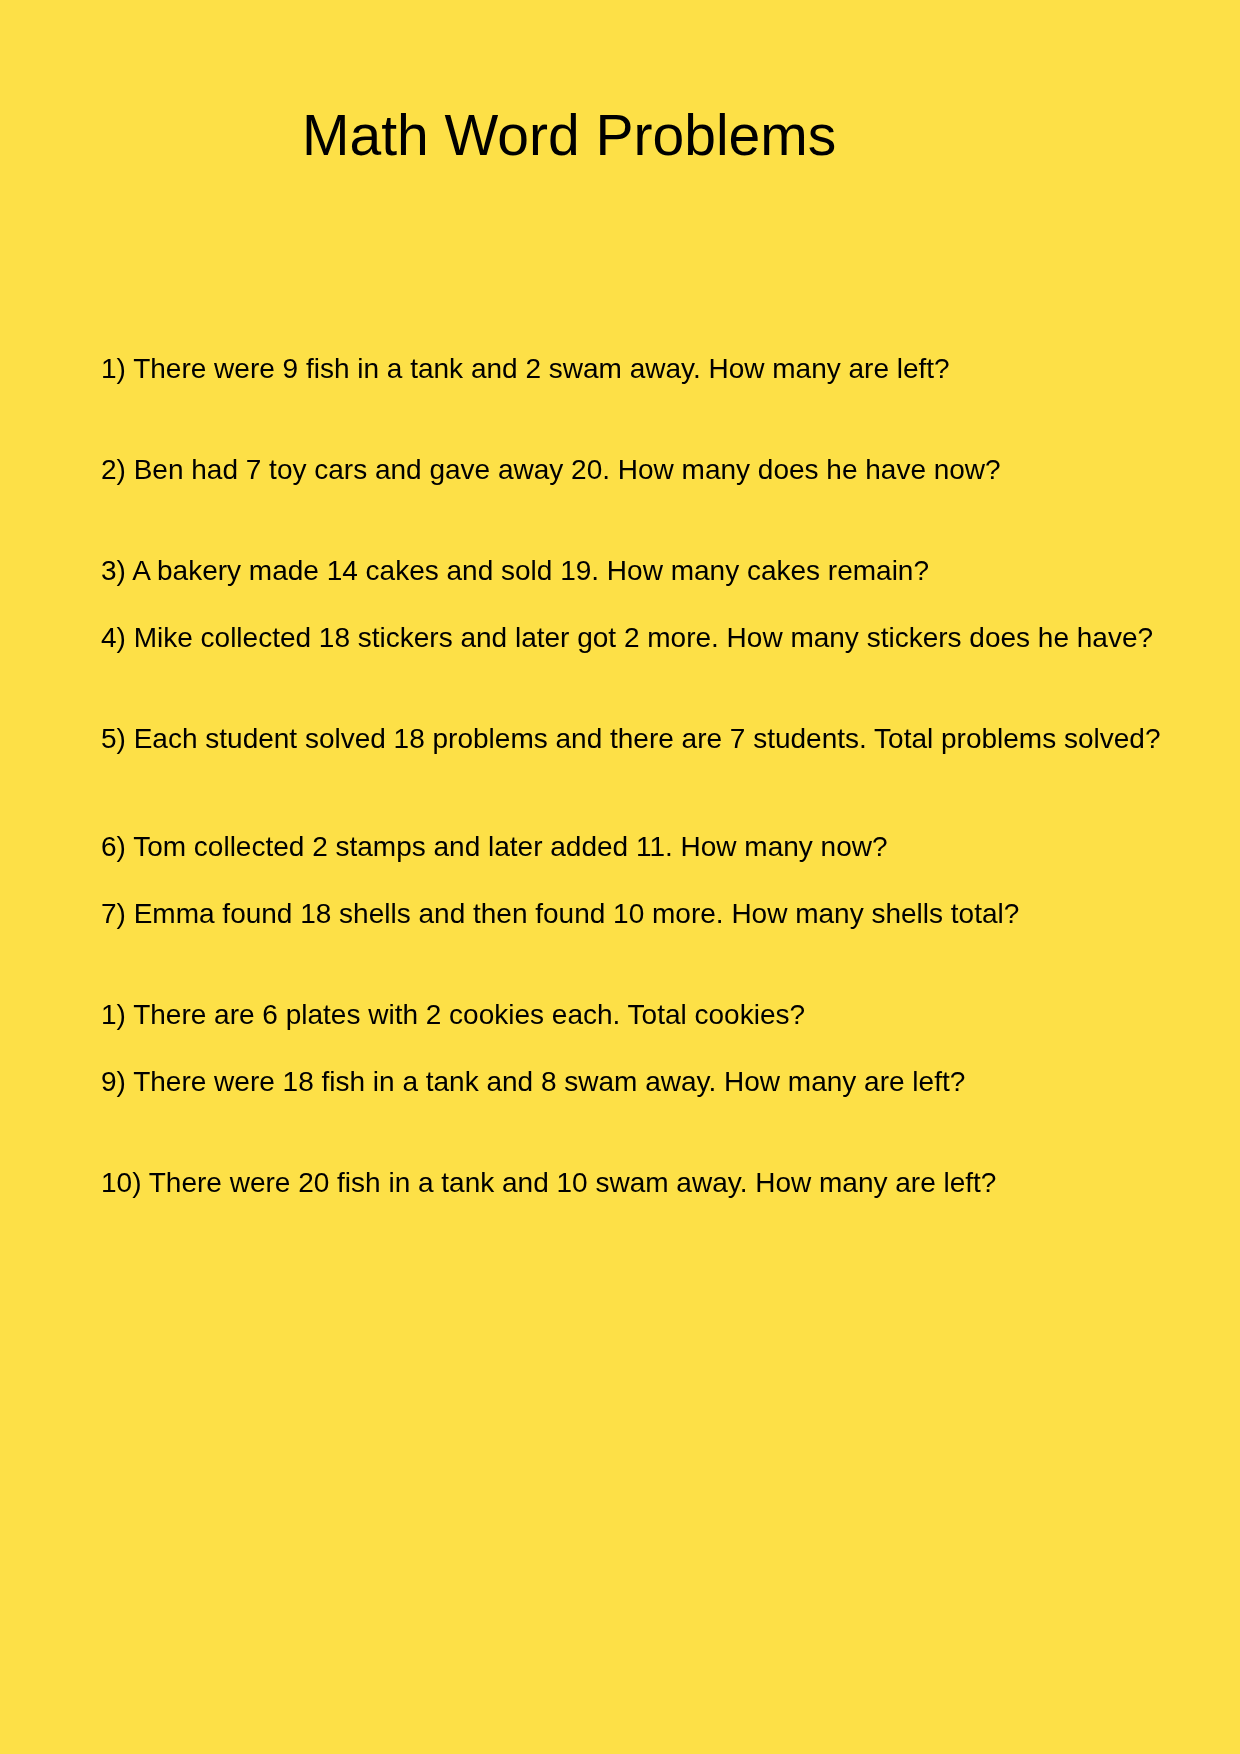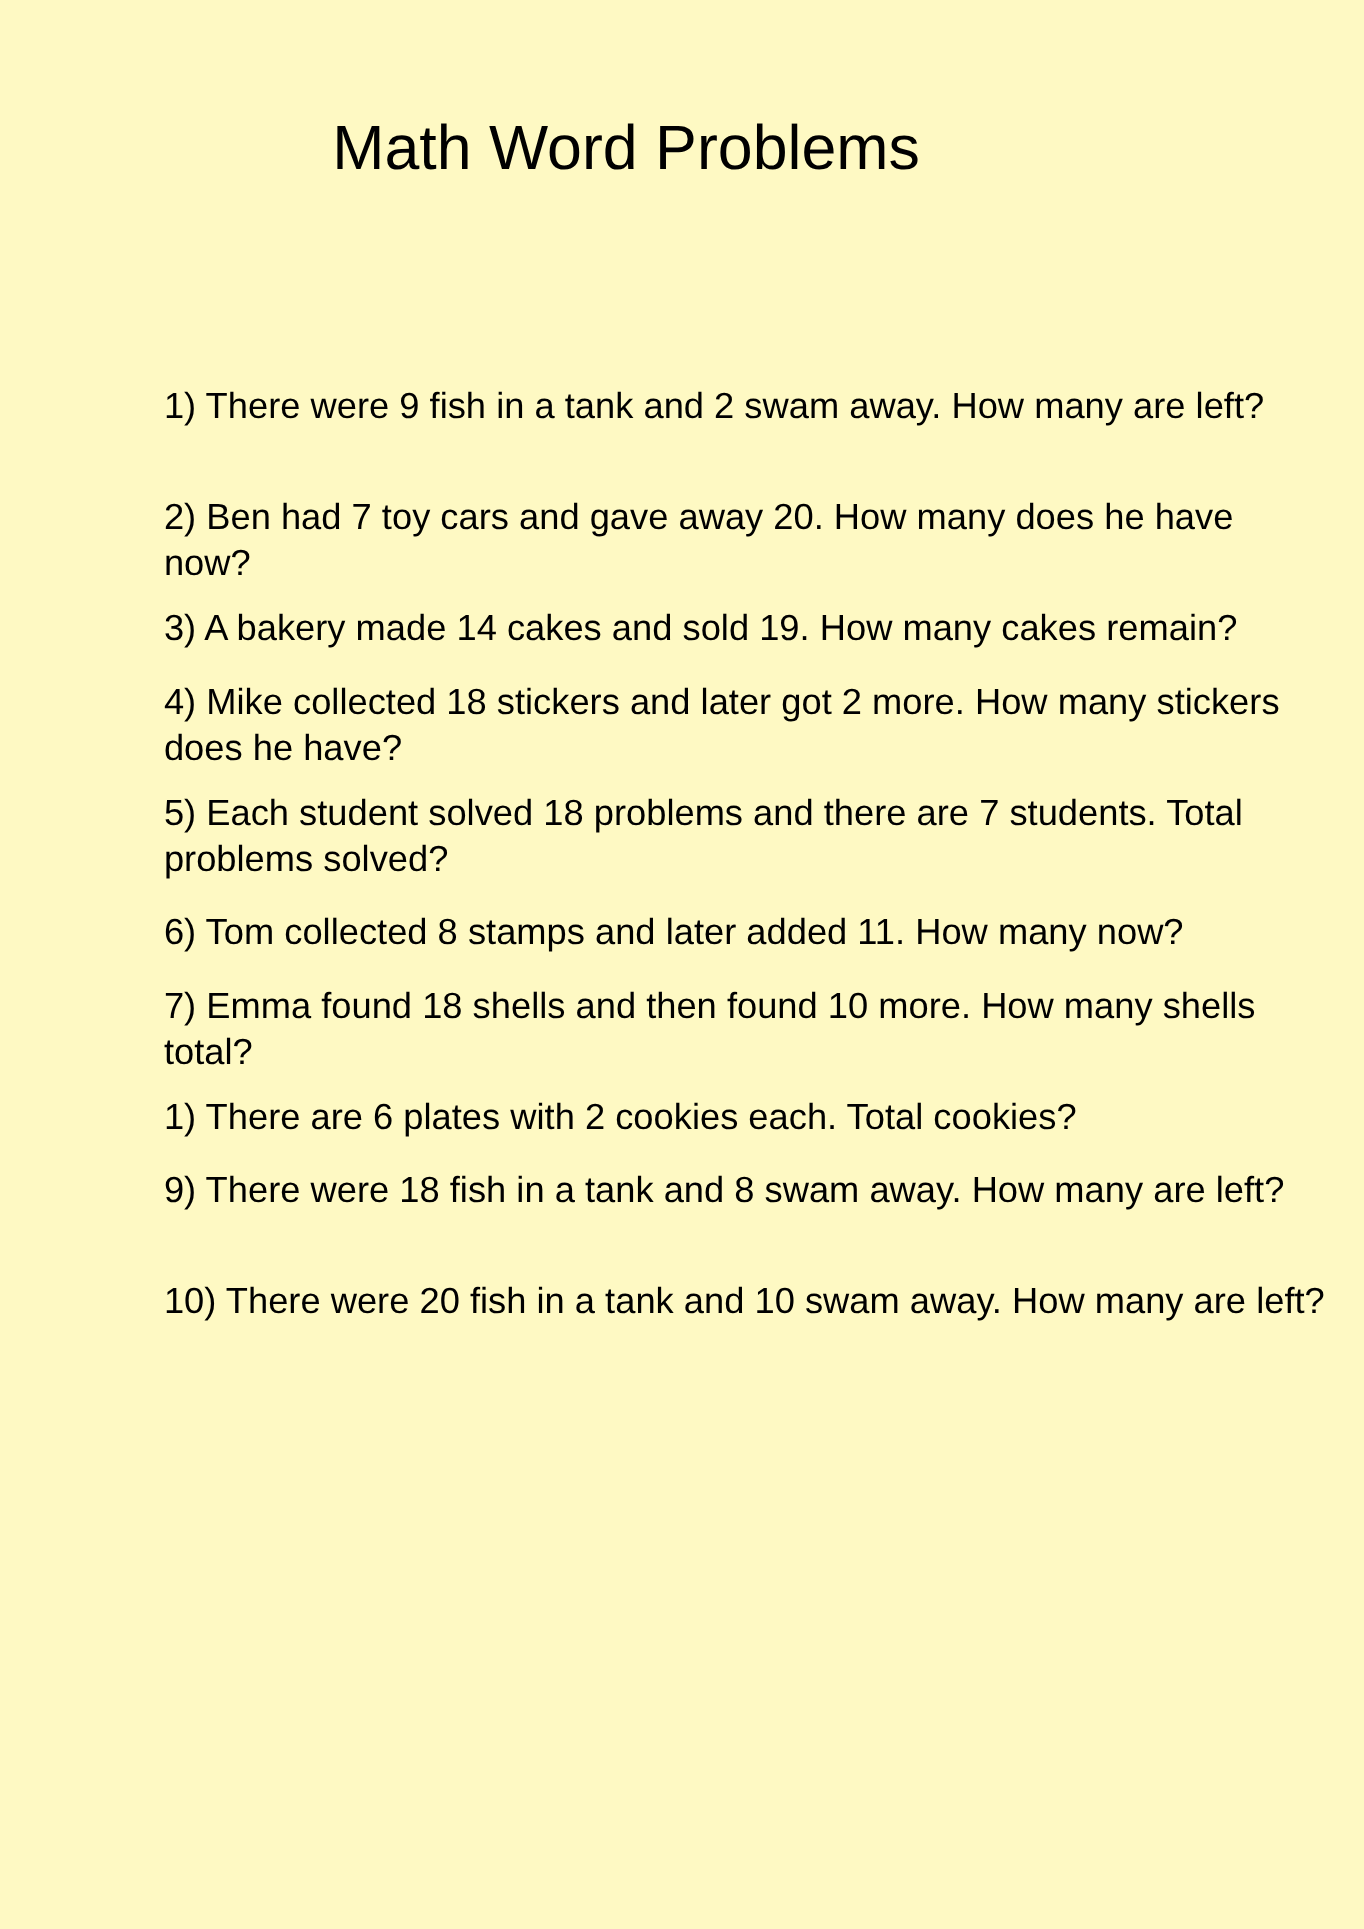--- a/index.html
+++ b/index.html
@@ -13,21 +13,21 @@
       position: relative;
       overflow: hidden;
       font-family: "Liberation Sans", sans-serif;
       color: #000000;
     }
     .page {
       position: absolute;
       left: 0; top: 0;
       width: 1240px;
       height: 1754px;
-      background: #fef9c3;
+      background: #fde047;
     }
     .title {
       position: absolute;
       left: 302px;
       top: 100px;
       font-size: 57px;
       line-height: 70px;
       font-weight: normal;
       color: #000000;
       margin: 0;
@@ -48,37 +48,36 @@
       top: 0;
       width: 1060px;
       margin: 0;
       padding: 0;
       list-style: none;
     }
     .problem {
       position: absolute;
       left: 0;
       width: 1060px;
-      font-size: 33px;
+      font-size: 28px;
       line-height: 42px;
       color: #000000;
-      margin-left: 48px;
     }
   </style>
 </head>
 <body>
 
 <div class="page">
   <h1 class="title">Math Word Problems</h1>
 
   <ol class="problems">
     <li class="problem" style="top:348px;">1) There were 9 fish in a tank and 2 swam away. How many are left?</li>
     <li class="problem" style="top:449px;">2) Ben had 7 toy cars and gave away 20. How many does he have now?</li>
     <li class="problem" style="top:550px;">3) A bakery made 14 cakes and sold 19. How many cakes remain?</li>
     <li class="problem" style="top:617px;">4) Mike collected 18 stickers and later got 2 more. How many stickers does he have?</li>
     <li class="problem" style="top:718px;">5) Each student solved 18 problems and there are 7 students. Total problems solved?</li>
-    <li class="problem" style="top:826px;">6) Tom collected 8 stamps and later added 11. How many now?</li>
+    <li class="problem" style="top:826px;">6) Tom collected 2 stamps and later added 11. How many now?</li>
     <li class="problem" style="top:893px;">7) Emma found 18 shells and then found 10 more. How many shells total?</li>
     <li class="problem" style="top:994px;">1) There are 6 plates with 2 cookies each. Total cookies?</li>
     <li class="problem" style="top:1061px;">9) There were 18 fish in a tank and 8 swam away. How many are left?</li>
     <li class="problem" style="top:1162px;">10) There were 20 fish in a tank and 10 swam away. How many are left?</li>
   </ol>
 </div>
 
 </body></html>

